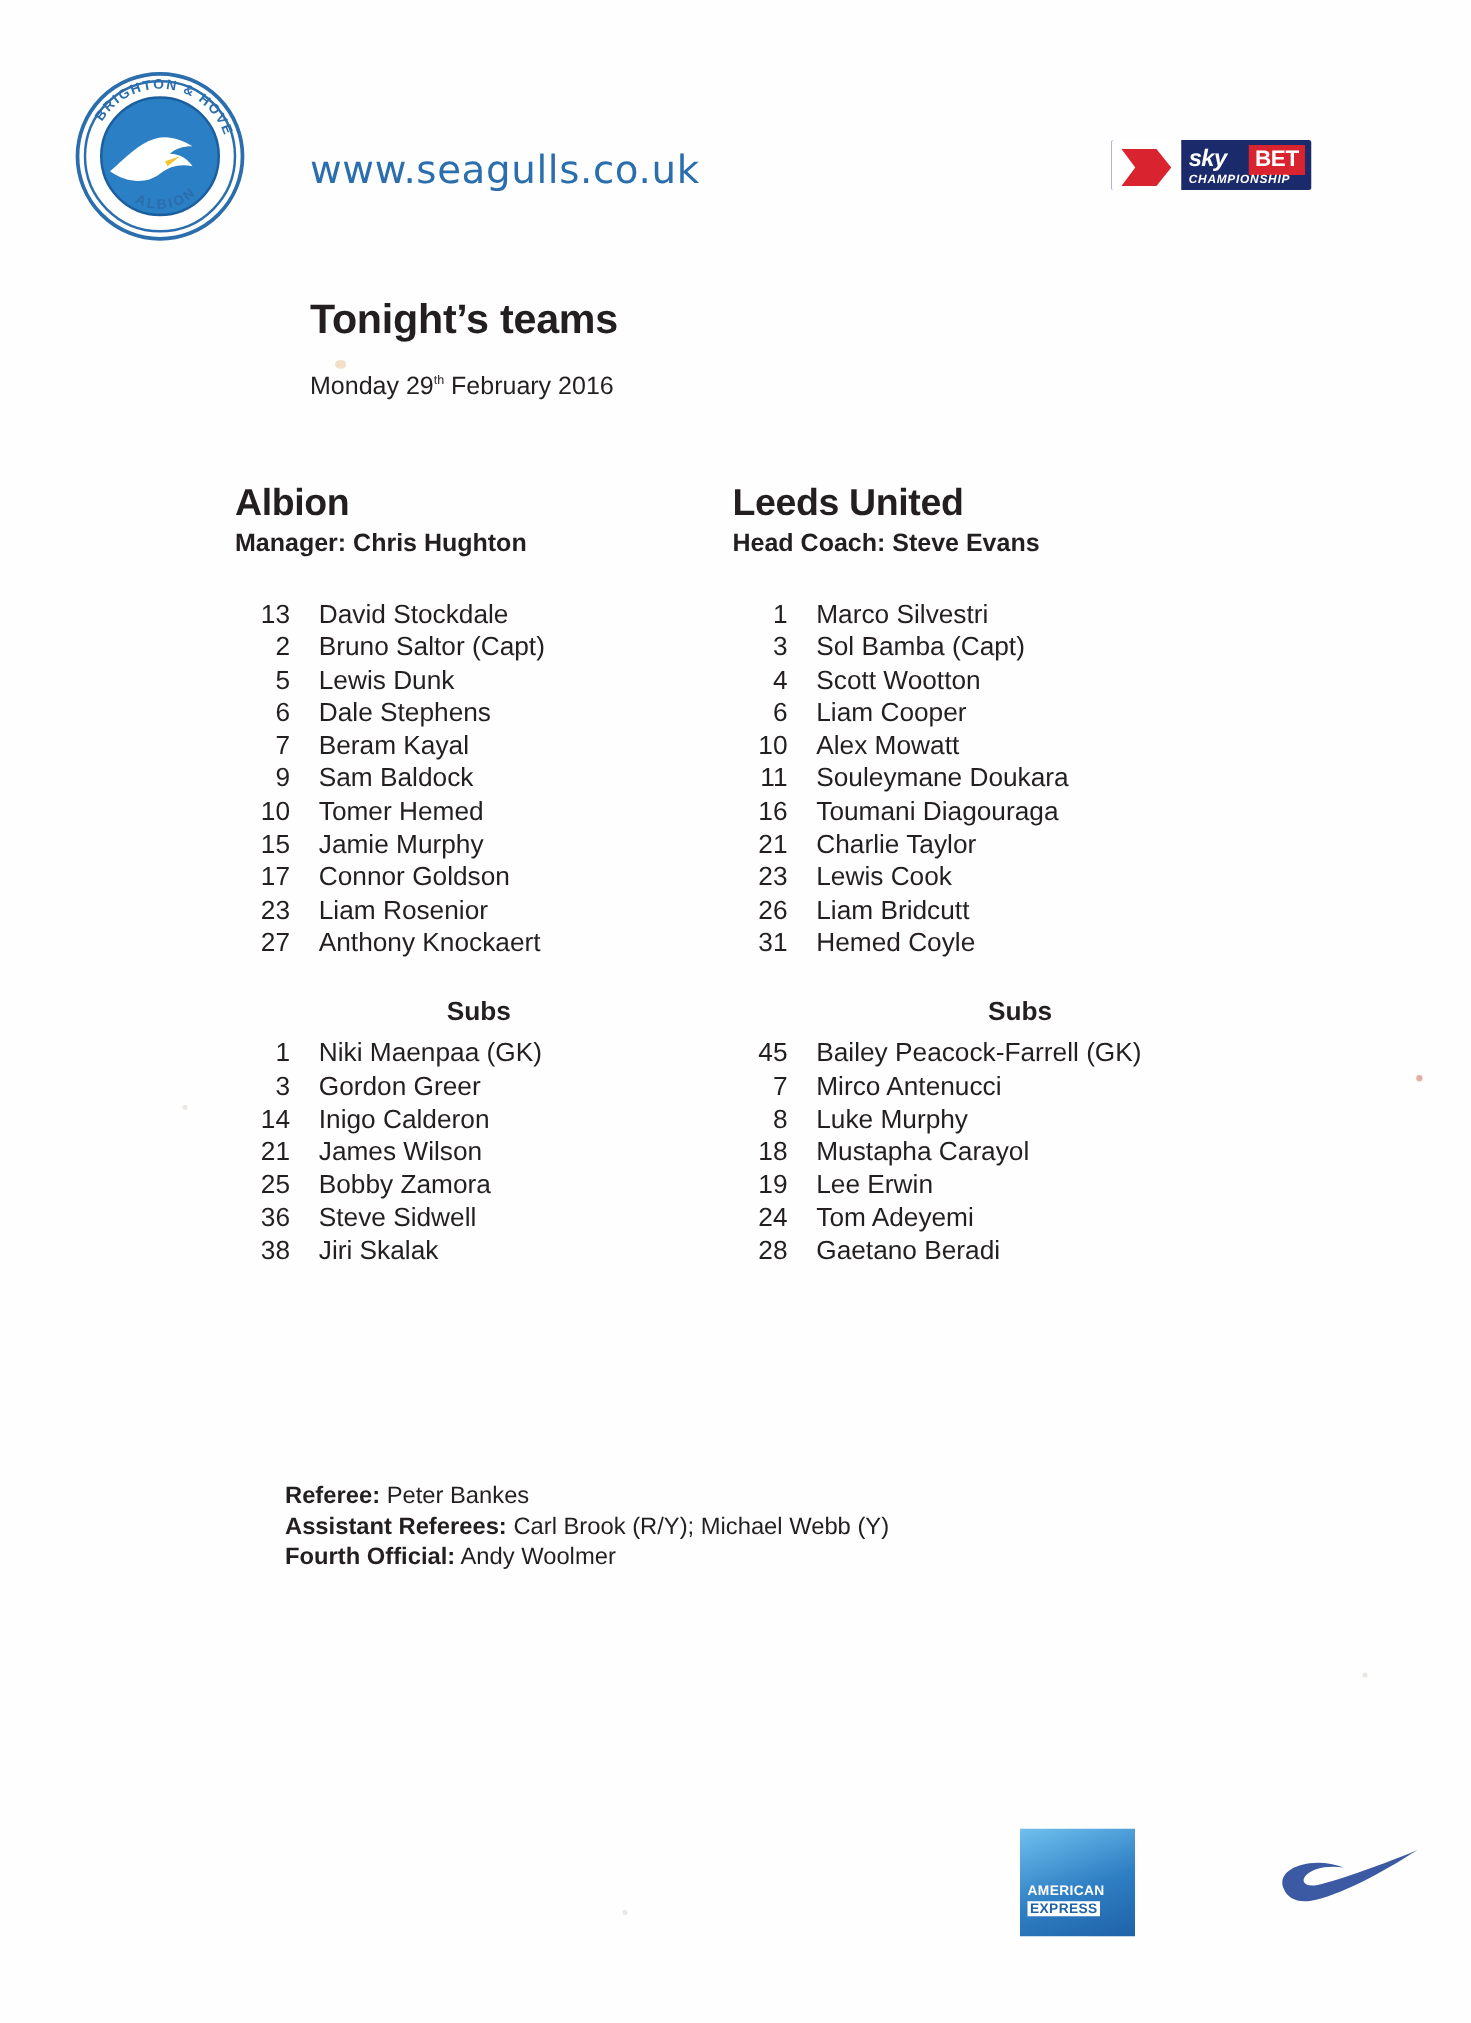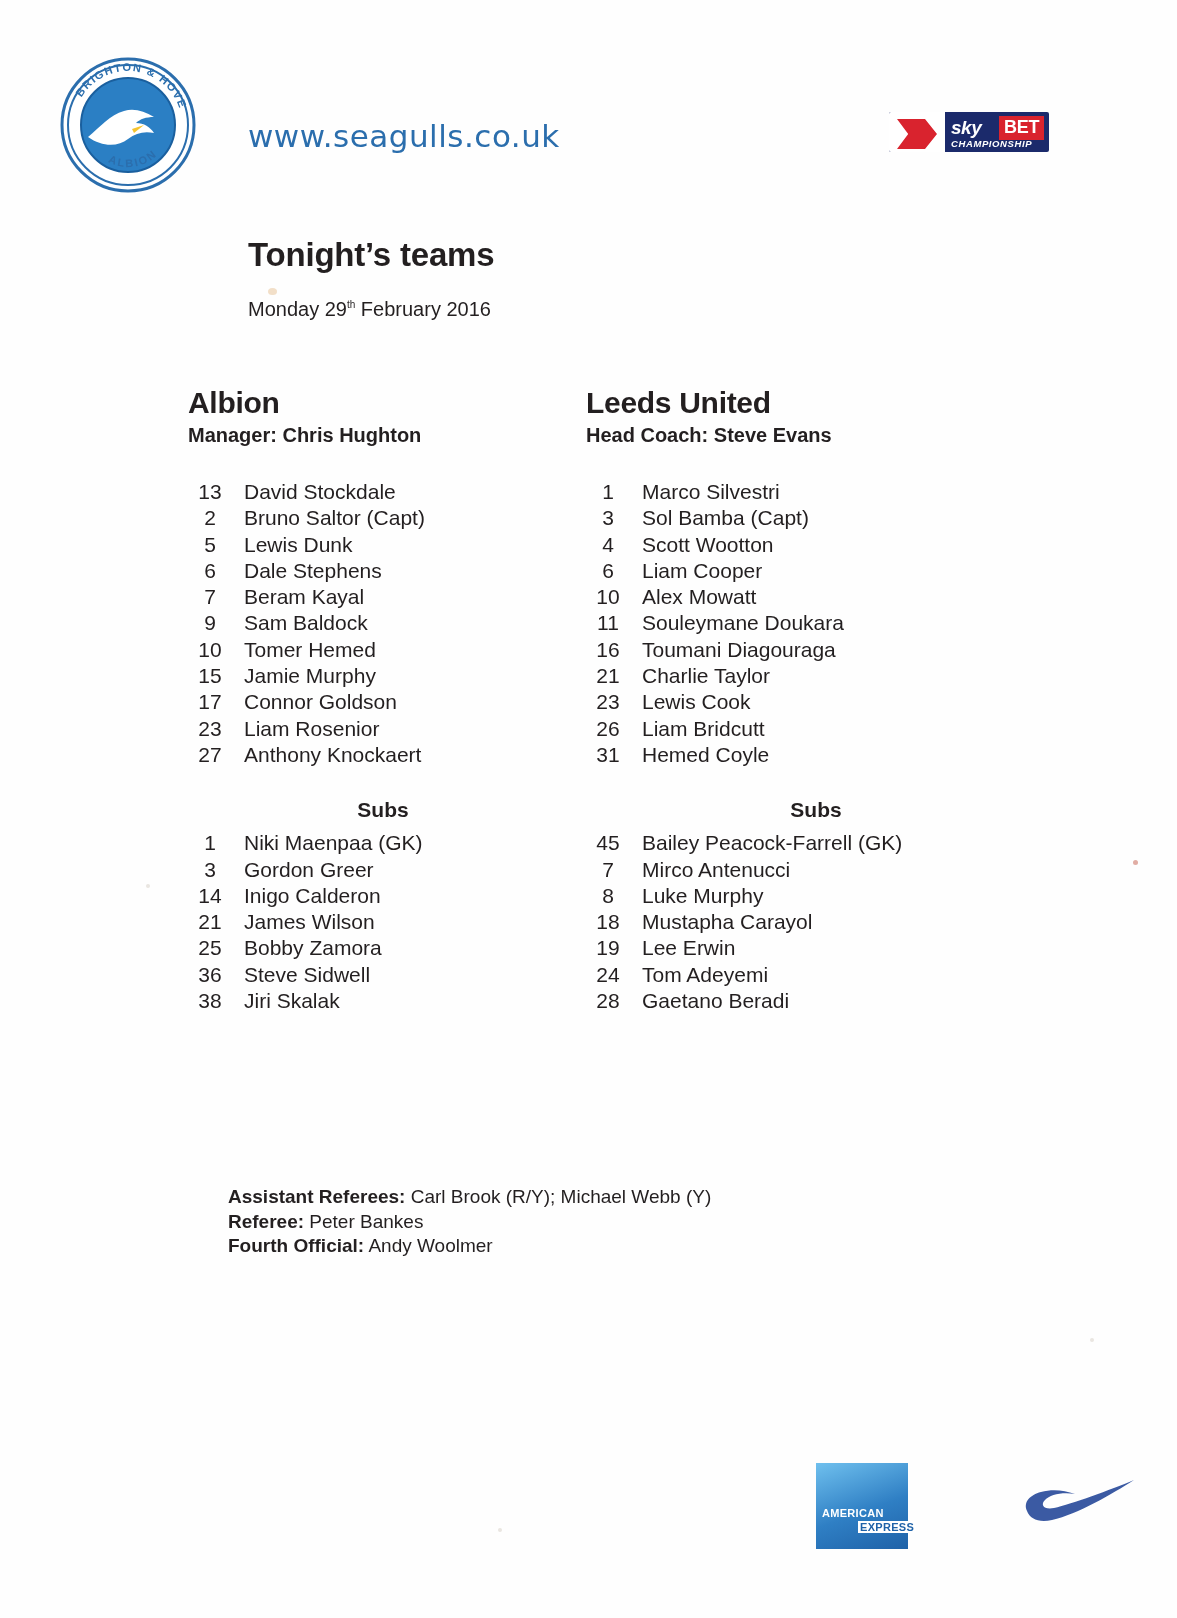--- a/index.html
+++ b/index.html
@@ -149,22 +149,22 @@
     padding: 0;
   }
   .lineup li {
     display: flex;
     font-size: 21px;
     line-height: 26.3px;
     white-space: nowrap;
   }
   .num {
     width: 44px;
-    text-align: center;
-    padding-right: 12px;
+    text-align: right;
+    padding-right: 23px;
     flex: none;
   }
   .pname { flex: 1 1 auto; }
 
   .subs-head {
     font-size: 21px;
     font-weight: bold;
     margin: 30px 0 8px 0;
     text-align: center;
   }
@@ -191,21 +191,21 @@
     font-family: "Liberation Sans", sans-serif;
   }
   .amex .l1, .amex .l2 {
     position: absolute;
     left: 6px;
     font-size: 11px;
     font-weight: bold;
     letter-spacing: .3px;
   }
   .amex .l1 { top: 44px; }
-  .amex .l2 { top: 58px; background: #fff; color: #1f62a8; padding: 0 2px; margin-left: 36px; }
+  .amex .l2 { top: 58px; background: #fff; color: #1f62a8; padding: 0 2px; }
 
   .nike {
     position: absolute;
     left: 1020px;
     top: 1478px;
     width: 118px;
     height: 46px;
   }
 </style>
 </head>
@@ -420,22 +420,22 @@
           <span class="pname">Tom Adeyemi</span>
         </li>
       <li>
           <span class="num">28</span>
           <span class="pname">Gaetano Beradi</span>
         </li>
     </ul>
   </div>
 
   <div class="officials">
+    <div><b>Referee:</b><span> Peter Bankes</span></div>
     <div><b>Assistant Referees:</b><span> Carl Brook (R/Y); Michael Webb (Y)</span></div>
-    <div><b>Referee:</b><span> Peter Bankes</span></div>
     <div><b>Fourth Official:</b><span> Andy Woolmer</span></div>
   </div>
 
   <div class="amex">
     <div class="l1">AMERICAN</div>
     <div class="l2">EXPRESS</div>
   </div>
 
   <div class="nike">
     <svg viewBox="0 0 118 46" width="118" height="46" aria-hidden="true">

